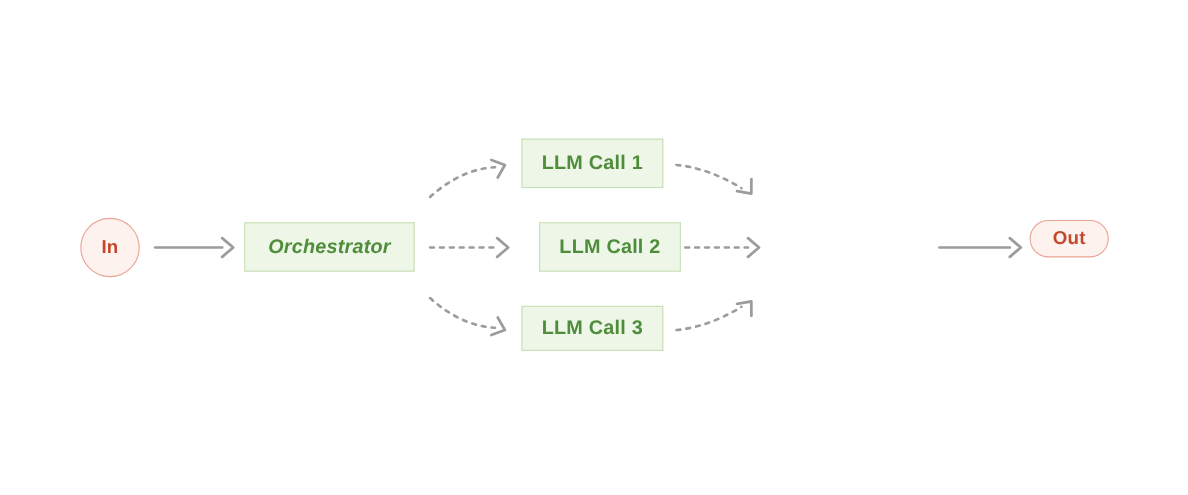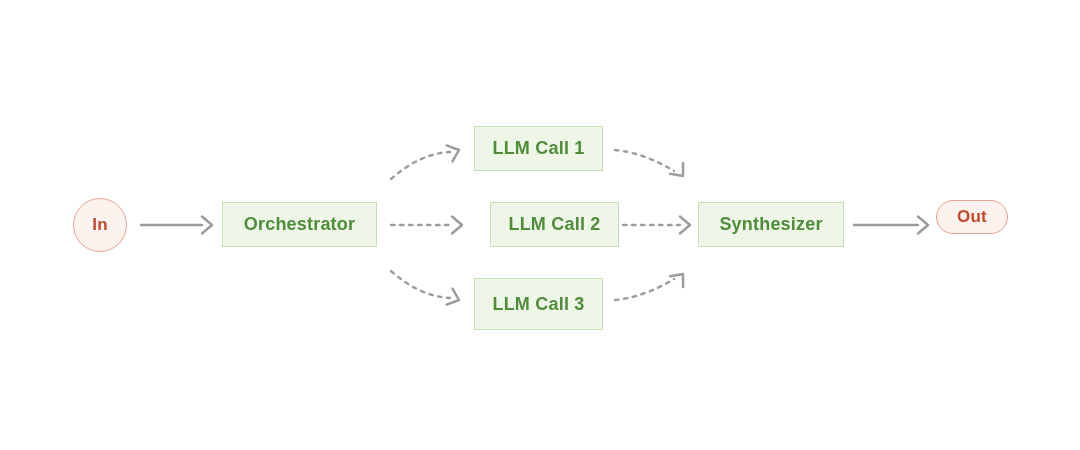--- a/index.html
+++ b/index.html
@@ -59,24 +59,24 @@
     font-size: 18px;
   }
   .node.pink {
     background: var(--pink-bg);
     border: 1.5px solid var(--pink-border);
     color: var(--red-text);
     font-size: 17px;
     justify-content: center;
   }
   .node-in        { left: 73px;  top: 198px; width: 54px;  height: 54px; border-radius: 50%; }
-  .node-orchestrator { left: 222px; top: 202px; width: 155px; height: 45px; }
+  .node-orchestrator { left: 222px; top: 202px; width: 155px; height: 45px; font-style: italic; }
   .node-llm1      { left: 474px; top: 126px; width: 129px; height: 45px; }
   .node-llm2      { left: 490px; top: 202px; width: 129px; height: 45px; }
-  .node-llm3      { left: 474px; top: 278px; width: 129px; height: 52px; text-align: center; }
+  .node-llm3      { left: 474px; top: 278px; width: 129px; height: 41px; text-align: center; }
   .node-synthesizer { left: 698px; top: 202px; width: 146px; height: 45px; }
   .node-out       { left: 936px; top: 200px; width: 72px;  height: 34px; border-radius: 25px; }
 </style>
 </head>
 <body>
 
 <div class="canvas">
 
   <svg class="edges-layer" width="1080" height="450" viewBox="0 0 1080 450" aria-hidden="true">
 
@@ -134,21 +134,18 @@
   </div>
 
   <div class="node green node-llm2">
     <span>LLM Call 2</span>
   </div>
 
   <div class="node green node-llm3">
     <span>LLM Call 3</span>
   </div>
 
-  <div class="node green node-synthesizer">
-    <span>Synthesizer</span>
-  </div>
 
   <div class="node pink node-out">
     <span>Out</span>
   </div>
 
 </div>
 
 </body></html>

